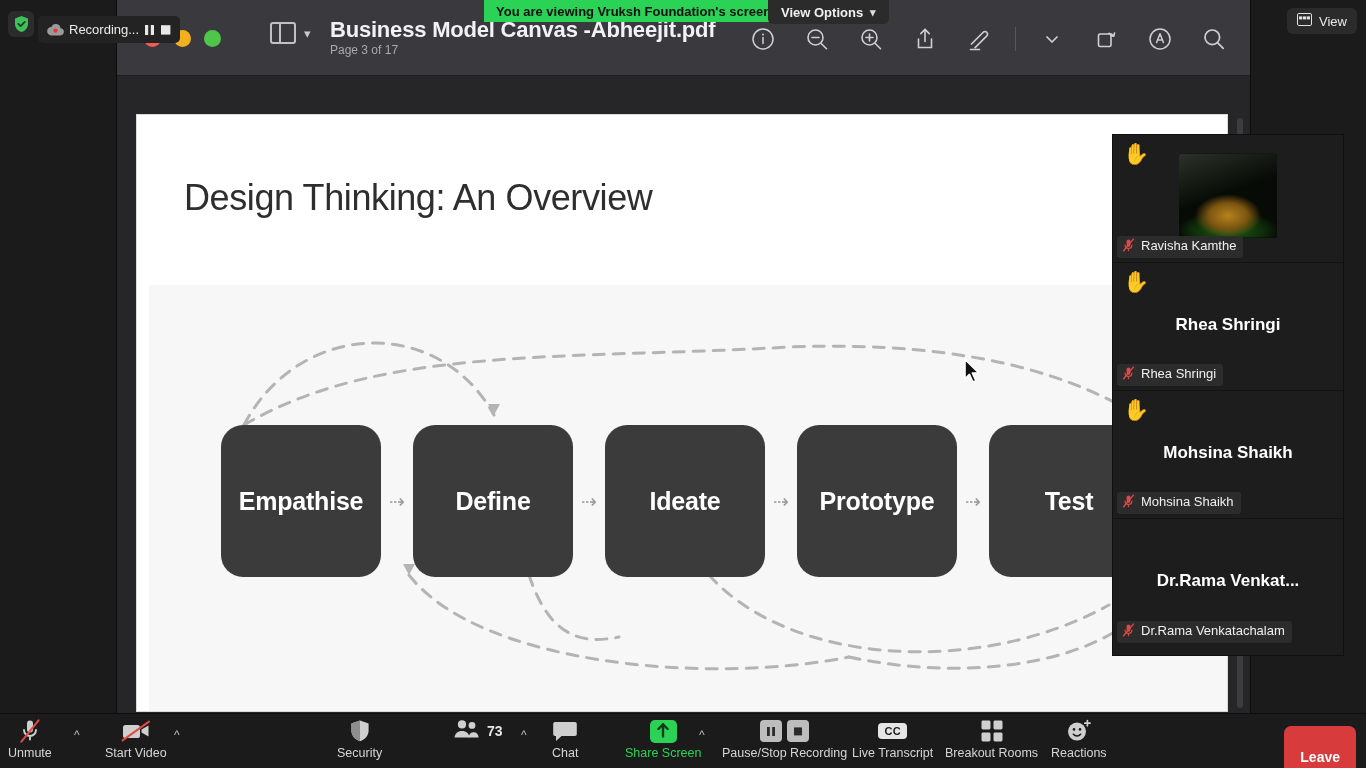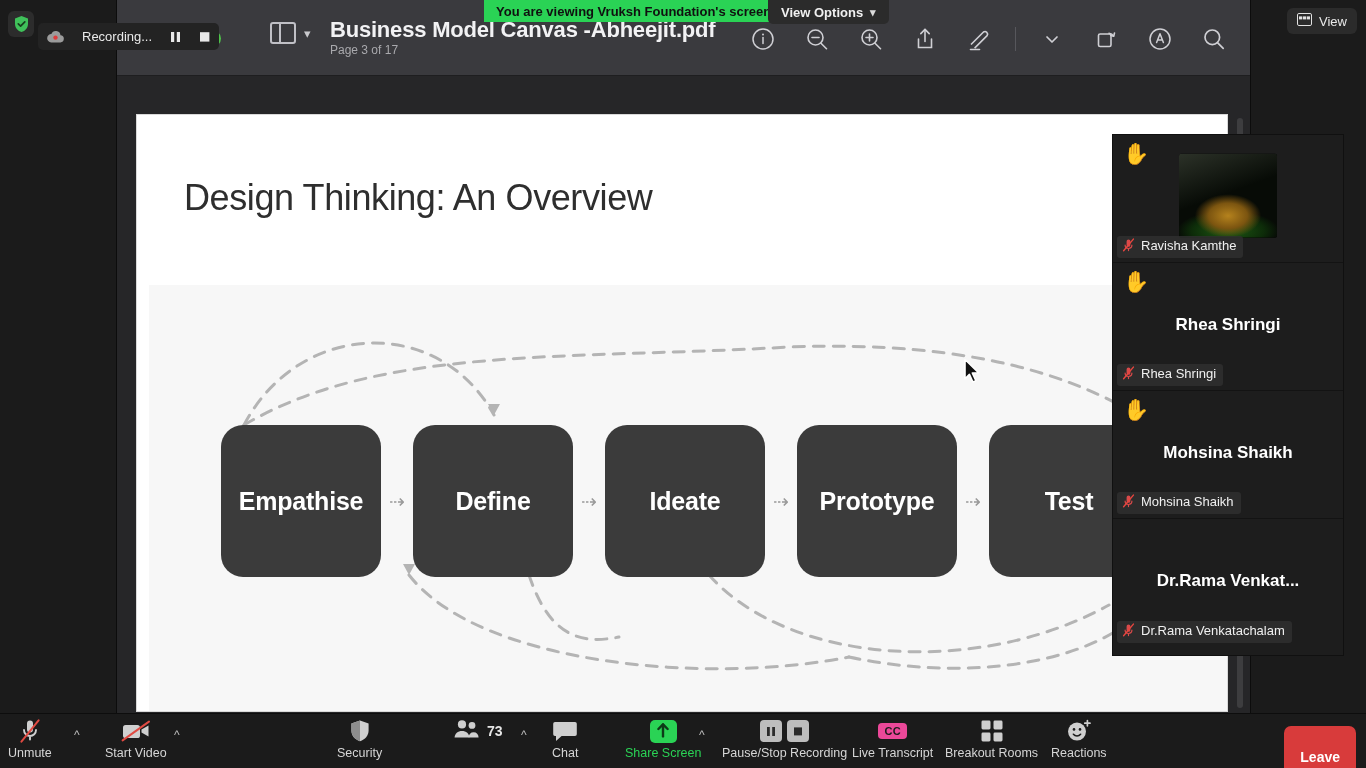--- a/index.html
+++ b/index.html
@@ -123,23 +123,23 @@
   }
   .view-options-pill .caret { font-size:11px; opacity:.9; }
 
   
   .rec-shield {
     position:absolute; left:8px; top:11px; width:26px; height:26px;
     background:#2c2c2c; border-radius:6px; z-index:50;
     display:flex; align-items:center; justify-content:center;
   }
   .rec-pill {
-    position:absolute; left:38px; top:23px; height:27px;
+    position:absolute; left:38px; top:16px; height:27px;
     background:#232323; border-radius:5px; z-index:50;
-    display:flex; align-items:center; gap:18px; padding:0 9px;
+    display:flex; align-items:center; gap:5px; padding:0 9px;
   }
   .rec-cloud { display:flex; align-items:center; }
   .rec-label { color:#eaeaea; font-size:13px; white-space:nowrap; }
   .rec-btn { color:#e8e8e8; display:flex; align-items:center; }
 
   
   .view-btn {
     position:absolute; right:9px; top:8px; height:26px;
     background:#2b2b2b; border-radius:6px;
     display:flex; align-items:center; gap:7px; padding:0 10px;
@@ -214,21 +214,21 @@
     position:absolute; right:10px; top:12px;
     background:#d83b3b; color:#fff; font-size:14px; font-weight:bold;
     border-radius:7px; padding:23px 16px; border:none;
     font-family:"Liberation Sans", sans-serif;
   }
   .share-square {
     width:27px; height:23px; background:#2ad355; border-radius:5px;
     display:flex; align-items:center; justify-content:center;
   }
   .cc-box {
-    background:#ec4899; color:#1b1b1b; font-size:11px; font-weight:bold;
+    background:#e5e5e5; color:#1b1b1b; font-size:11px; font-weight:bold;
     border-radius:4px; padding:2px 6px; letter-spacing:.3px;
   }
   .rec-ctrl { display:flex; gap:5px; align-items:center; }
   .rec-ctrl .sq {
     width:22px; height:22px; background:#bdbdbd; border-radius:4px;
     display:flex; align-items:center; justify-content:center;
   }
 </style>
 </head>
 <body>

